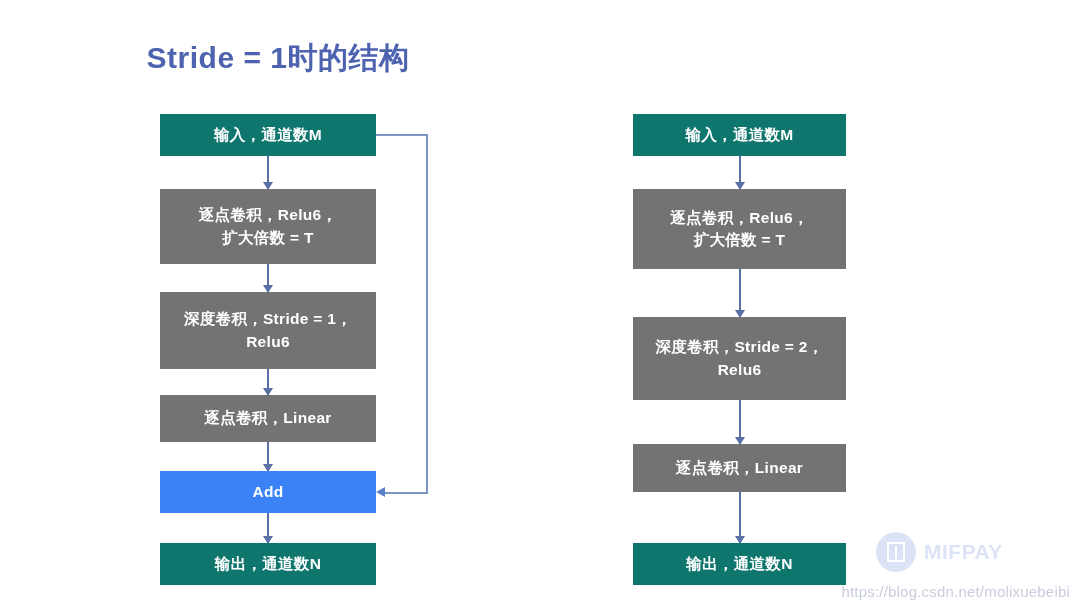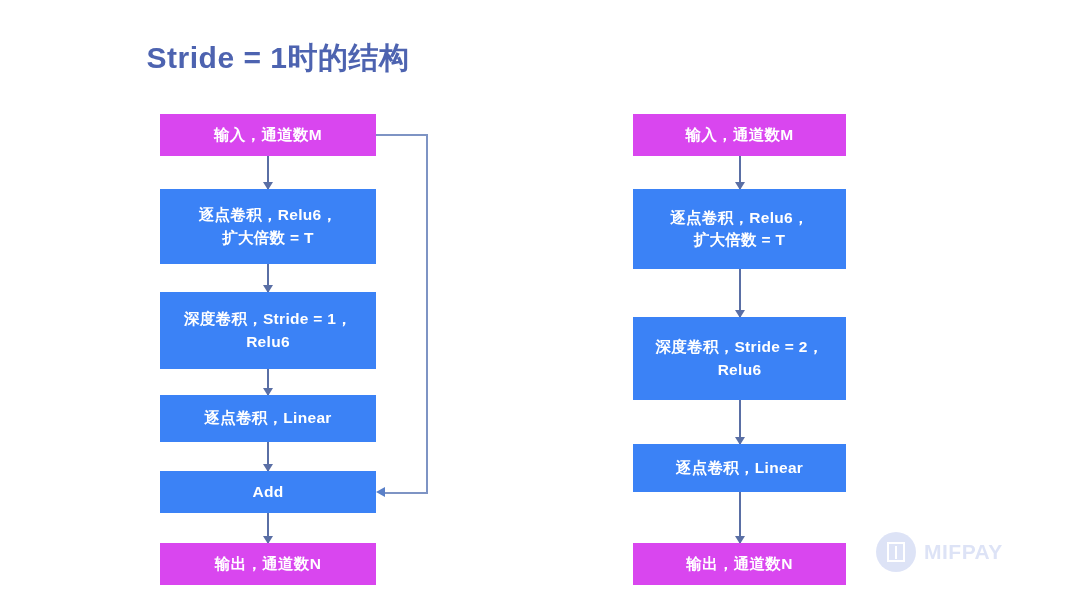--- a/index.html
+++ b/index.html
@@ -38,22 +38,22 @@
     align-items: center;
     justify-content: center;
     text-align: center;
     color: #ffffff;
     font-size: 15.5px;
     font-weight: bold;
     line-height: 1.45;
     letter-spacing: 0.3px;
     padding: 2px 6px;
   }
-  .node.orange { background: #d946ef; }
-  .node.blue   { background: #3b82f6; }
+  .node.orange { background: #0f766e; }
+  .node.blue   { background: #737373; }
   .node.green  { background: #3b82f6; }
 
   .node-text { display: block; white-space: pre-line; }
 
   
   .conn {
     position: absolute;
     width: 2px;
     background: #5a6fa5;
   }
@@ -212,14 +212,15 @@
     <span class="node-text">输出，通道数N</span>
   </div>
 
   <div id="watermark">
     <div id="wm-logo">
       <div class="glyph"></div>
     </div>
     <div id="wm-text">MIFPAY</div>
   </div>
 
+  <div id="wm-url">https://blog.csdn.net/molixuebeibi</div>
 
 </div>
 
 </body></html>

